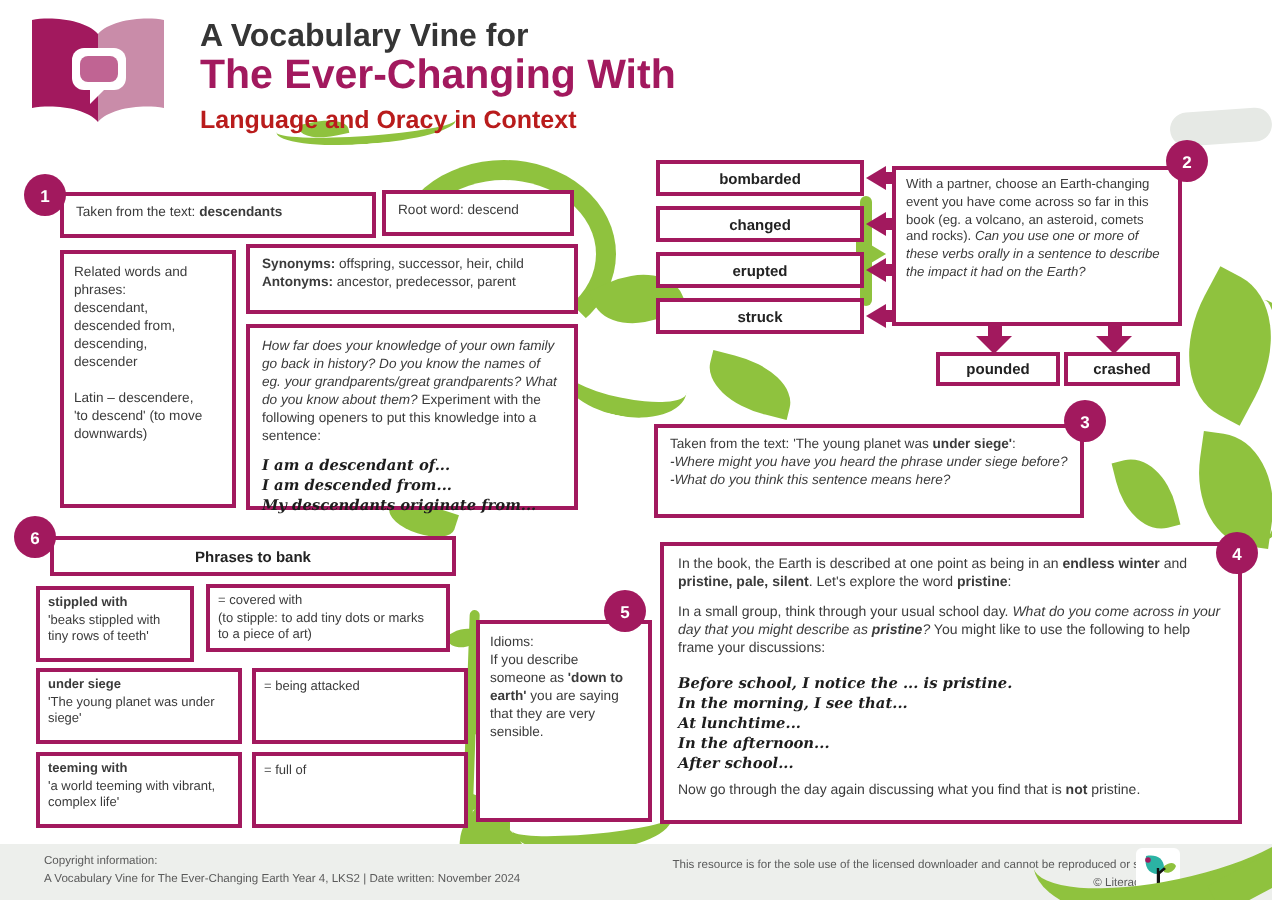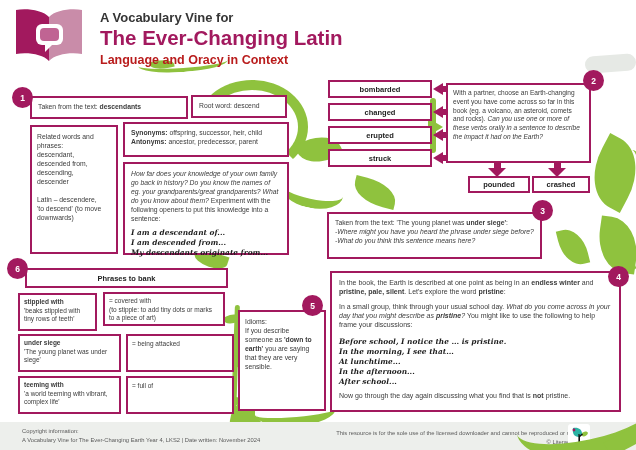--- a/index.html
+++ b/index.html
@@ -20,21 +20,21 @@
   .deco{position:absolute;z-index:1;}
   .leaf{background:var(--grn);border-radius:0 75% 0 75%;}
   .arc{border-radius:50%;border-style:solid;border-color:transparent;box-sizing:border-box;background:transparent;}
   .stem{background:var(--grn);}
   
   .arrL{position:absolute;z-index:3;width:0;height:0;border-top:6px solid transparent;border-bottom:6px solid transparent;border-right:10px solid var(--mag);}
   .arrLs{position:absolute;z-index:3;width:5px;height:6px;background:var(--mag);}
   .arrD{position:absolute;z-index:3;width:0;height:0;border-left:9px solid transparent;border-right:9px solid transparent;border-top:9px solid var(--mag);}
   .arrDs{position:absolute;z-index:3;width:7px;height:7px;background:var(--mag);}
   
-  .hdr-eyebrow{position:absolute;left:100px;top:10px;font-size:13px;font-weight:bold;color:#353535;z-index:2;}
+  .hdr-eyebrow{position:absolute;left:100px;top:10px;font-size:16px;font-weight:bold;color:#353535;z-index:2;}
   .hdr-title{position:absolute;left:100px;top:26px;font-size:20.5px;font-weight:bold;color:var(--mag);z-index:2;}
   .hdr-sub{position:absolute;left:100px;top:53px;font-size:12.5px;font-weight:bold;color:#b91c1c;z-index:2;}
   
   .footer{position:absolute;left:0;top:422px;width:636px;height:28px;background:#EDEFEC;z-index:2;}
   .foot-txt{font-size:5.8px;line-height:1.5;color:#5a5a5a;}
   
   .vbox{position:absolute;left:328px;width:104px;height:18px;font-size:7.5px;font-weight:bold;color:#222;}
   .abox{position:absolute;height:17px;font-size:7.5px;font-weight:bold;color:#222;}
 </style>
 </head>
@@ -73,21 +73,21 @@
   <div class="deco stem" style="left:604px;top:428px;width:60px;height:16px;transform:rotate(-28deg);z-index:3;"></div>
 
   <svg style="position:absolute;left:12px;top:8px;z-index:2;" width="74" height="58" viewBox="0 0 74 58">
     <path d="M37 9 C31 2 14 0 4 2 L4 46 C15 44 31 46 37 53 Z" fill="#A2195E"></path>
     <path d="M37 9 C43 2 60 0 70 2 L70 46 C59 44 43 46 37 53 Z" fill="#C98CA9"></path>
     <rect x="24" y="16" width="27" height="21" rx="6" fill="#ffffff"></rect>
     <path d="M33 35 L33 44 L42 35 Z" fill="#ffffff"></path>
     <rect x="28" y="20" width="19" height="13" rx="4" fill="#C06493"></rect>
   </svg>
   <div class="hdr-eyebrow">A Vocabulary Vine for</div>
-  <div class="hdr-title">The Ever-Changing Latin</div>
+  <div class="hdr-title">The Ever-Changing With</div>
   <div class="hdr-sub">Language and Oracy in Context</div>
 
   <div class="badge" style="left:12px;top:87px;">1</div>
   <div class="mbox t" style="left:30px;top:96px;width:158px;height:23px;padding:4px 6px;"><span>Taken from the text: </span><span class="b">descendants</span></div>
   <div class="mbox t" style="left:191px;top:95px;width:96px;height:23px;padding:4px 6px;">Root word: descend</div>
   <div class="mbox t" style="left:30px;top:125px;width:88px;height:129px;padding:5px;">
     <div class="pre">Related words and phrases:
 descendant,
 descended from,
 descending,

